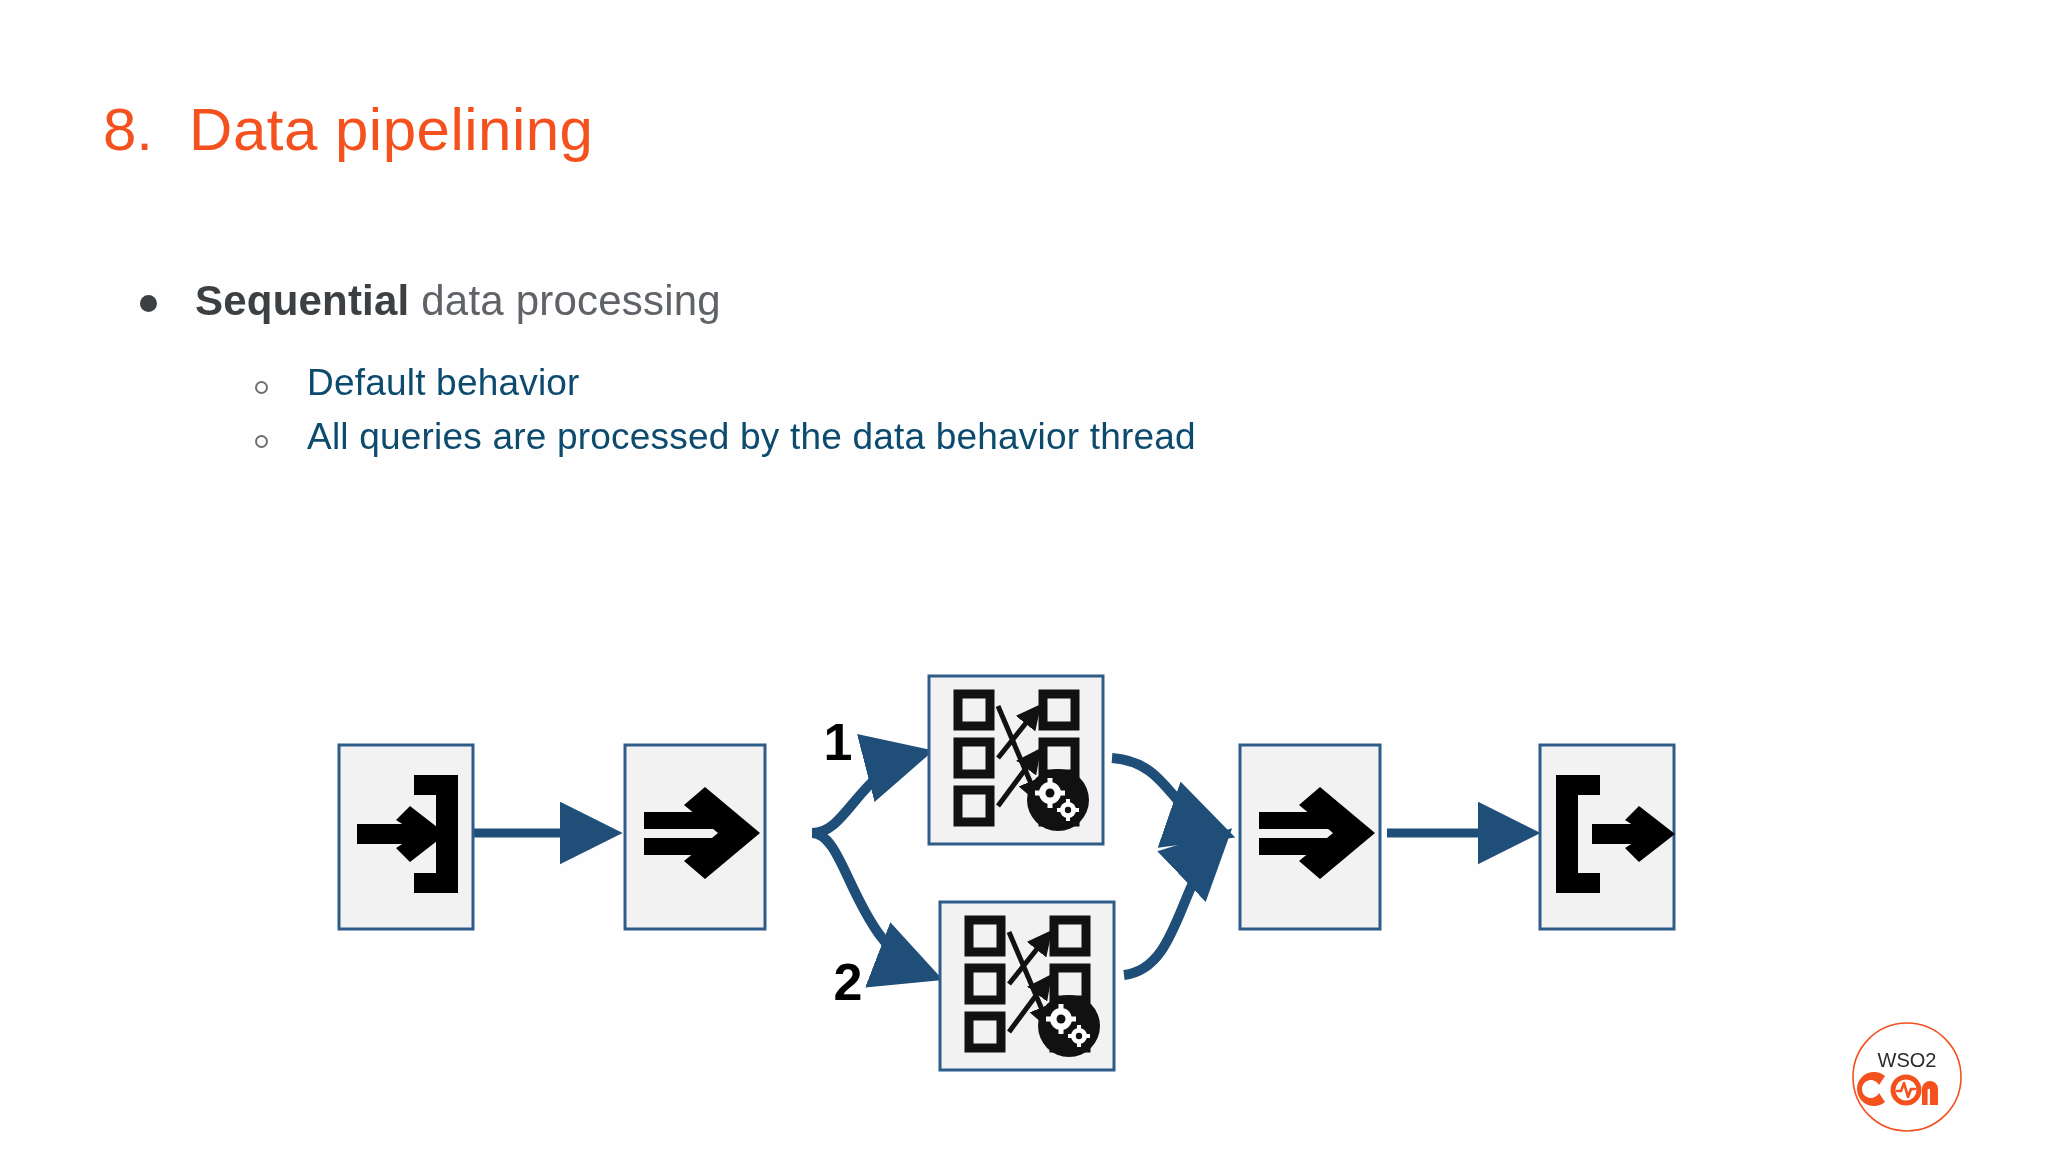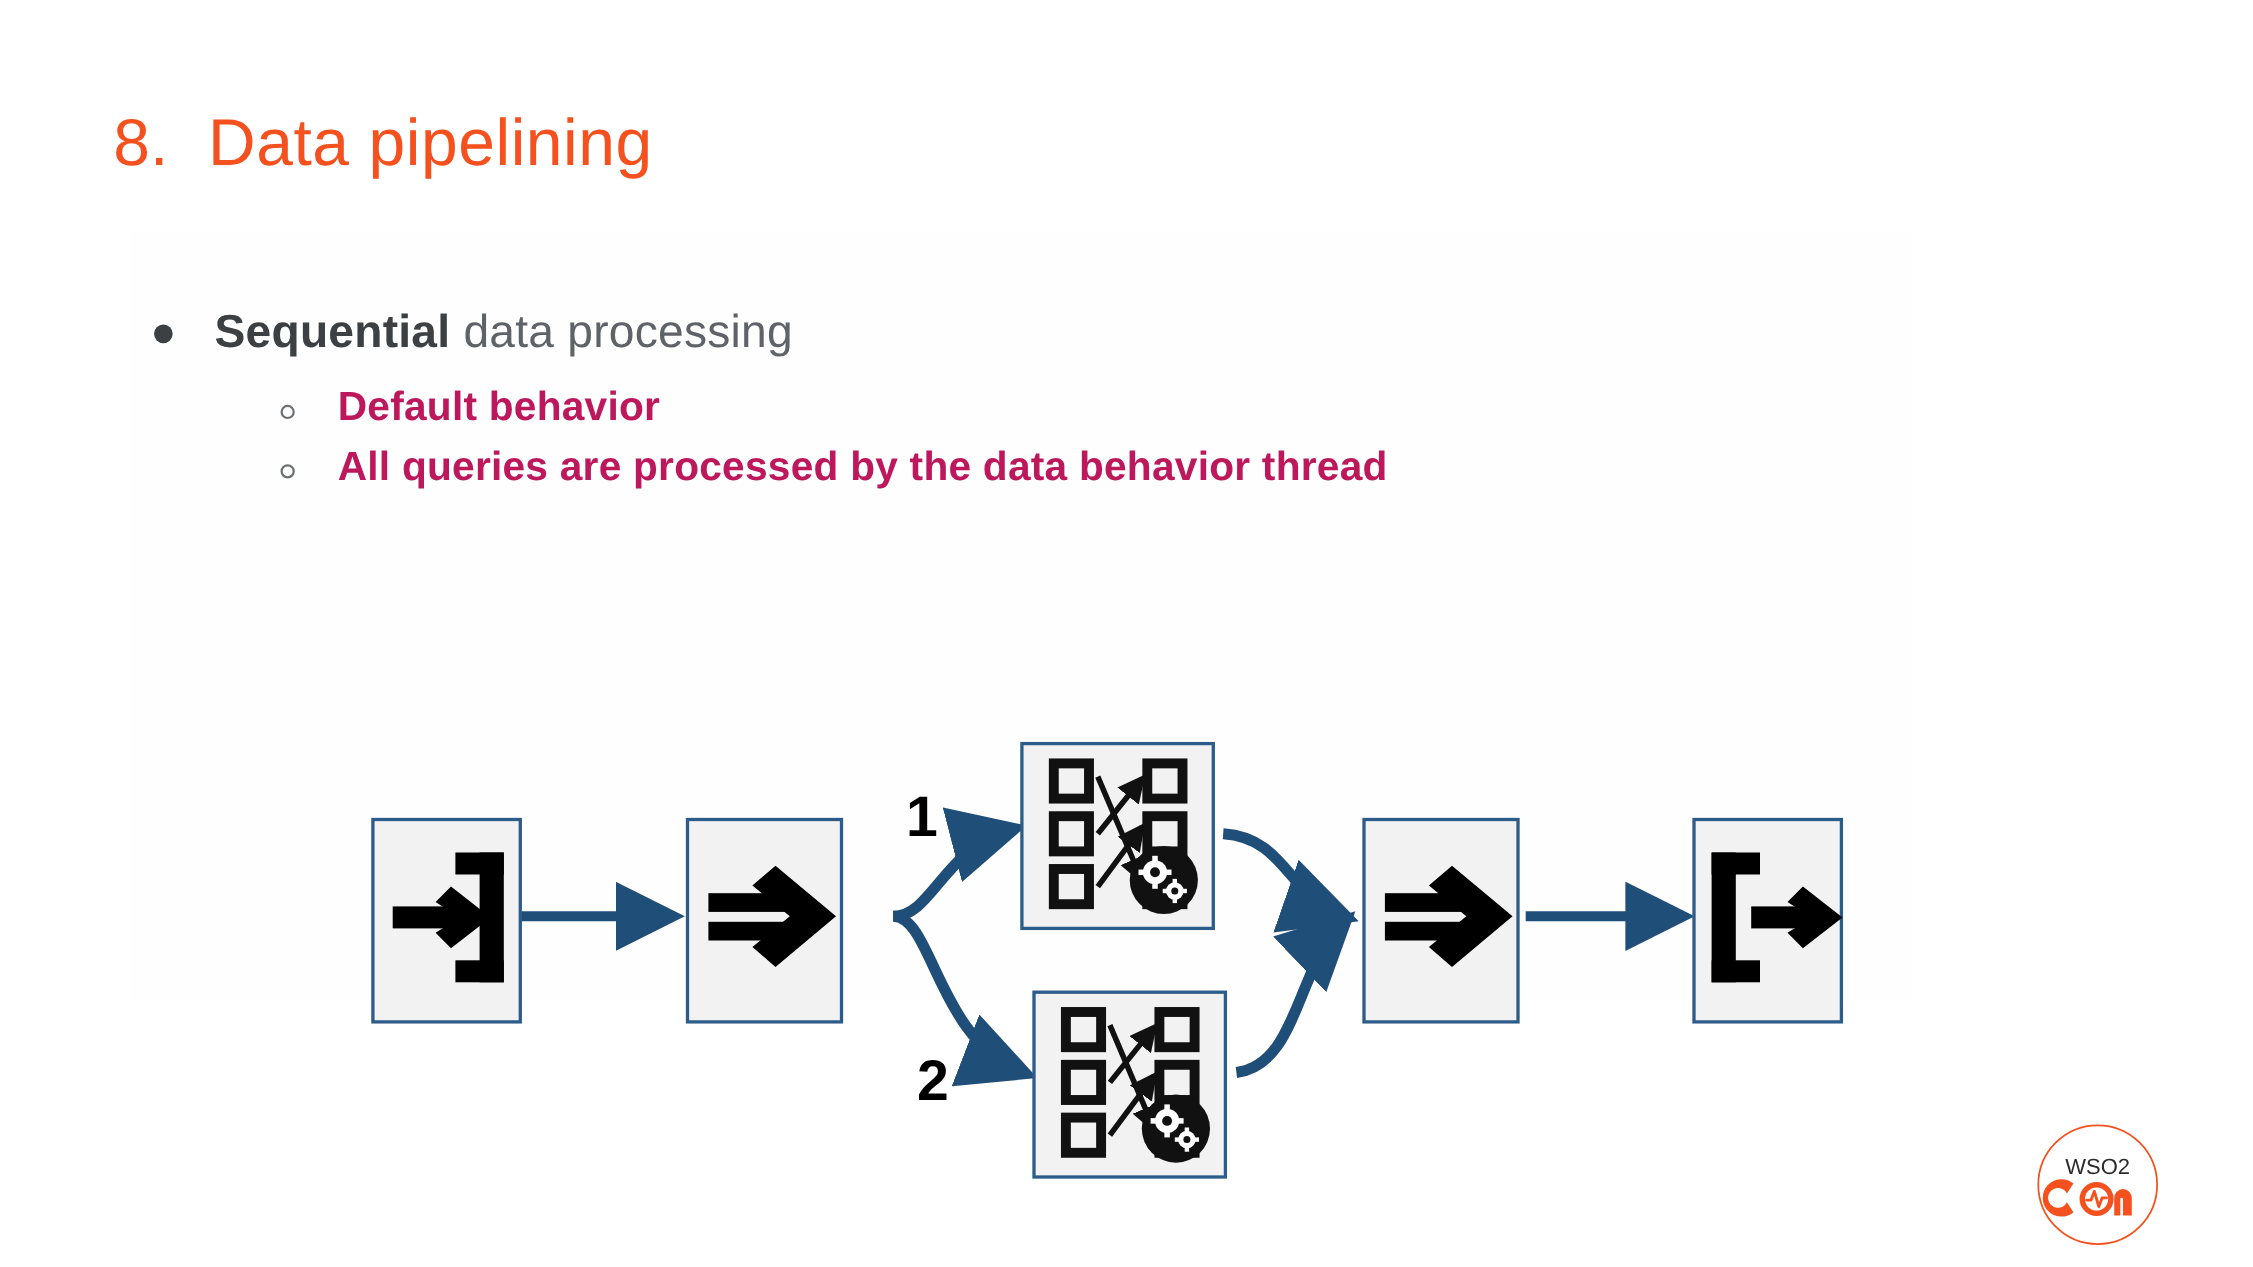--- a/index.html
+++ b/index.html
@@ -59,21 +59,21 @@
   
   .bullets {
     position: absolute;
     left: 140px;
     top: 275px;
     width: 1500px;
   }
   .bullet-l1 {
     display: flex;
     align-items: flex-start;
-    margin-bottom: 18px;
+    margin-bottom: 31px;
   }
   .dot-l1 {
     width: 17px;
     height: 17px;
     border-radius: 50%;
     background: #3c4043;
     margin-top: 20px;
     margin-right: 38px;
     flex: 0 0 auto;
   }
@@ -100,24 +100,23 @@
     border-radius: 50%;
     border: 2px solid #6b6f73;
     background: transparent;
     box-sizing: border-box;
     margin-top: 22px;
     margin-right: 39px;
     flex: 0 0 auto;
   }
   .bullet-l2-text {
     font-size: 37px;
-    color: #be185d;
+    color: #0c4a6e;
     line-height: 1.3;
     letter-spacing: 0.2px;
-    font-weight: bold;
   }
 
   
   .diagram {
     position: absolute;
     left: 0;
     top: 0;
     width: 2048px;
     height: 1152px;
     pointer-events: none;

